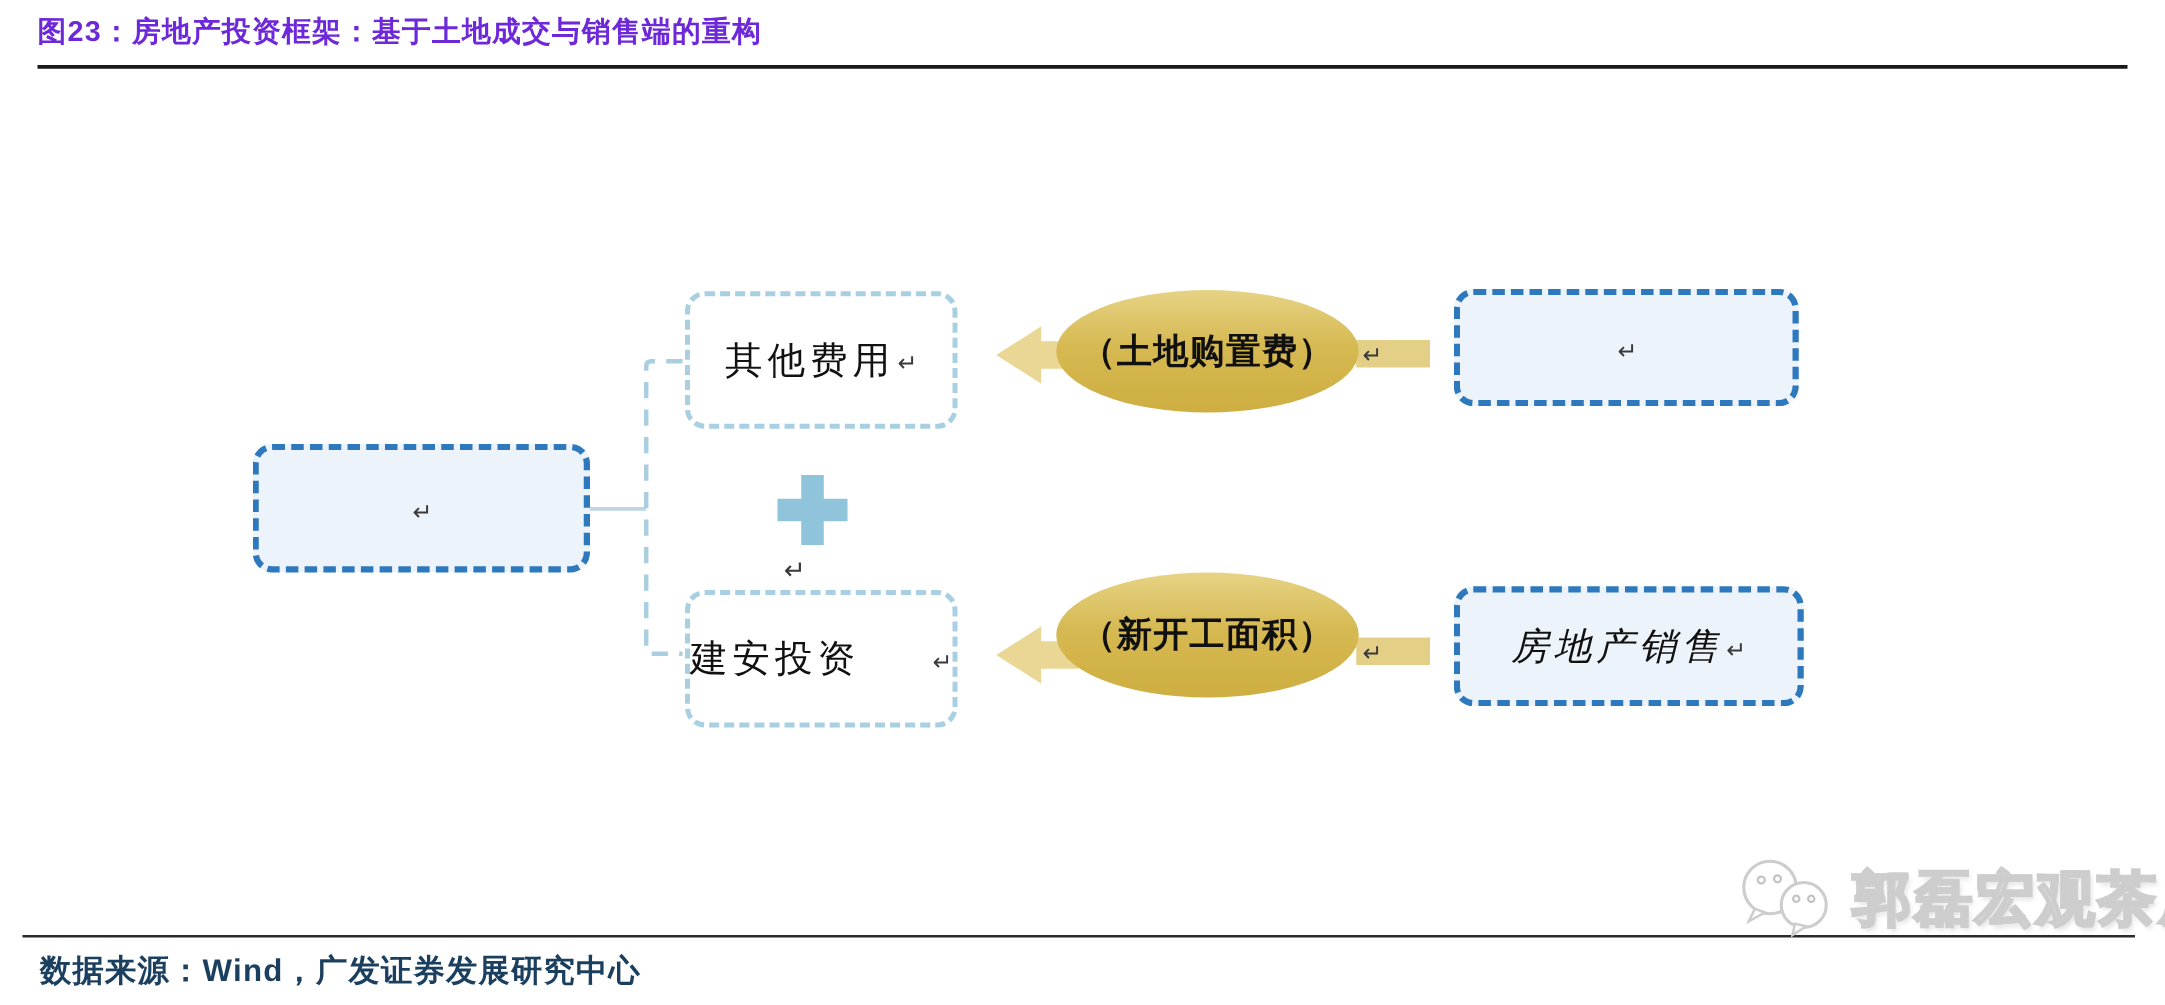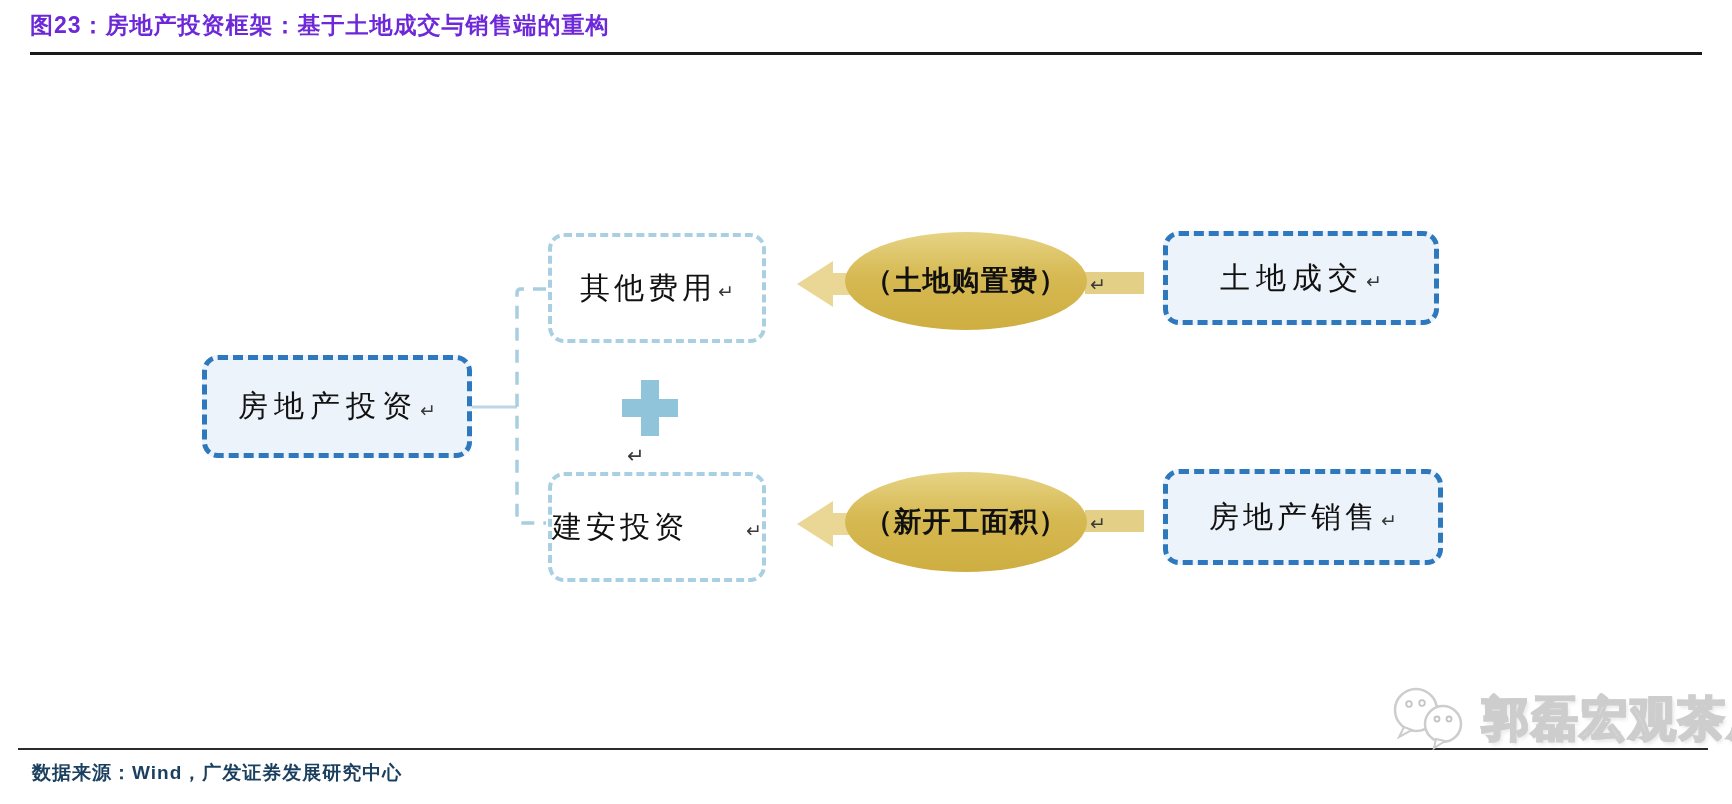--- a/index.html
+++ b/index.html
@@ -63,21 +63,21 @@
   .plus .h{position:absolute;left:0;top:19px;width:56px;height:18px;background:#8FC4DA;}
   .plus .v{position:absolute;left:19px;top:0;width:18px;height:56px;background:#8FC4DA;}
   
   .connector-layer{position:absolute;left:0;top:0;pointer-events:none;}
   
   .footer-rule{
     position:absolute;left:18px;top:748px;width:1690px;height:2px;background:#2b2b2b;
   }
   .source-line{
     position:absolute;left:32px;top:760px;
-    font-size:19px;font-weight:600;color:#1B3F5F;
+    font-size:25px;font-weight:600;color:#1B3F5F;
     letter-spacing:1px;
     font-family:"Liberation Sans", sans-serif;
   }
   
   .watermark{
     position:absolute;left:1388px;top:686px;
     display:flex;align-items:center;gap:6px;
     z-index:5;
   }
   .watermark .wm-text{
@@ -108,21 +108,20 @@
     <polygon points="797,284 833,261 833,273 863,273 863,295 833,295 833,307" fill="#EAD795"></polygon>
 
     <polygon points="797,524 833,501 833,513 863,513 863,535 833,535 833,547" fill="#EAD795"></polygon>
 
     <rect x="1085" y="272" width="59" height="22" fill="#E4CF86"></rect>
 
     <rect x="1085" y="510" width="59" height="22" fill="#E4CF86"></rect>
   </svg>
 
   <div class="node dark-box" style="left:202px;top:355px;width:270px;height:103px;">
-    <span class="lbl">房地产投资</span>
     <span class="ret">↵</span>
   </div>
 
   <div class="node light-box" style="left:548px;top:233px;width:218px;height:110px;">
     <span class="lbl" style="letter-spacing:4px;text-align:center;">其他费用</span>
     <span class="ret">↵</span>
   </div>
 
   <div class="plus">
     <div class="h"></div>
@@ -133,31 +132,30 @@
   <div class="node light-box" style="left:548px;top:472px;width:218px;height:110px;justify-content:space-between;">
     <span class="lbl" style="letter-spacing:4px;">建安投资</span>
     <span class="ret">↵</span>
   </div>
 
   <div class="ellipse" style="left:845px;top:232px;width:242px;height:98px;font-family:Liberation Serif, serif;">
     <span class="lbl">（土地购置费）</span>
   </div>
   <div class="lone-ret" style="left:1090px;top:273px;font-size:19px;">↵</div>
 
-  <div class="ellipse" style="left:845px;top:472px;width:242px;height:100px;">
+  <div class="ellipse" style="left:845px;top:458px;width:242px;height:100px;">
     <span class="lbl">（新开工面积）</span>
   </div>
   <div class="lone-ret" style="left:1090px;top:512px;font-size:19px;">↵</div>
 
   <div class="node dark-box" style="left:1163px;top:231px;width:276px;height:94px;">
-    <span class="lbl">土地成交</span>
     <span class="ret">↵</span>
   </div>
 
-  <div class="node dark-box" style="left:1163px;top:469px;width:280px;height:96px;">
+  <div class="node dark-box" style="left:1163px;top:469px;width:280px;height:96px;font-style:italic;">
     <span class="lbl" style="letter-spacing:4px;">房地产销售</span>
     <span class="ret">↵</span>
   </div>
 
   <div class="watermark">
     <svg width="88" height="66" viewBox="0 0 88 66">
       <circle cx="28" cy="24" r="21" fill="#ffffff" stroke="#cdcdcd" stroke-width="2.5"></circle>
       <path d="M16,41 L11,51 L24,44 Z" fill="#ffffff" stroke="#cdcdcd" stroke-width="2"></path>
       <circle cx="21" cy="18" r="2.8" fill="none" stroke="#c4c4c4" stroke-width="1.8"></circle>
       <circle cx="34" cy="17" r="2.8" fill="none" stroke="#c4c4c4" stroke-width="1.8"></circle>

